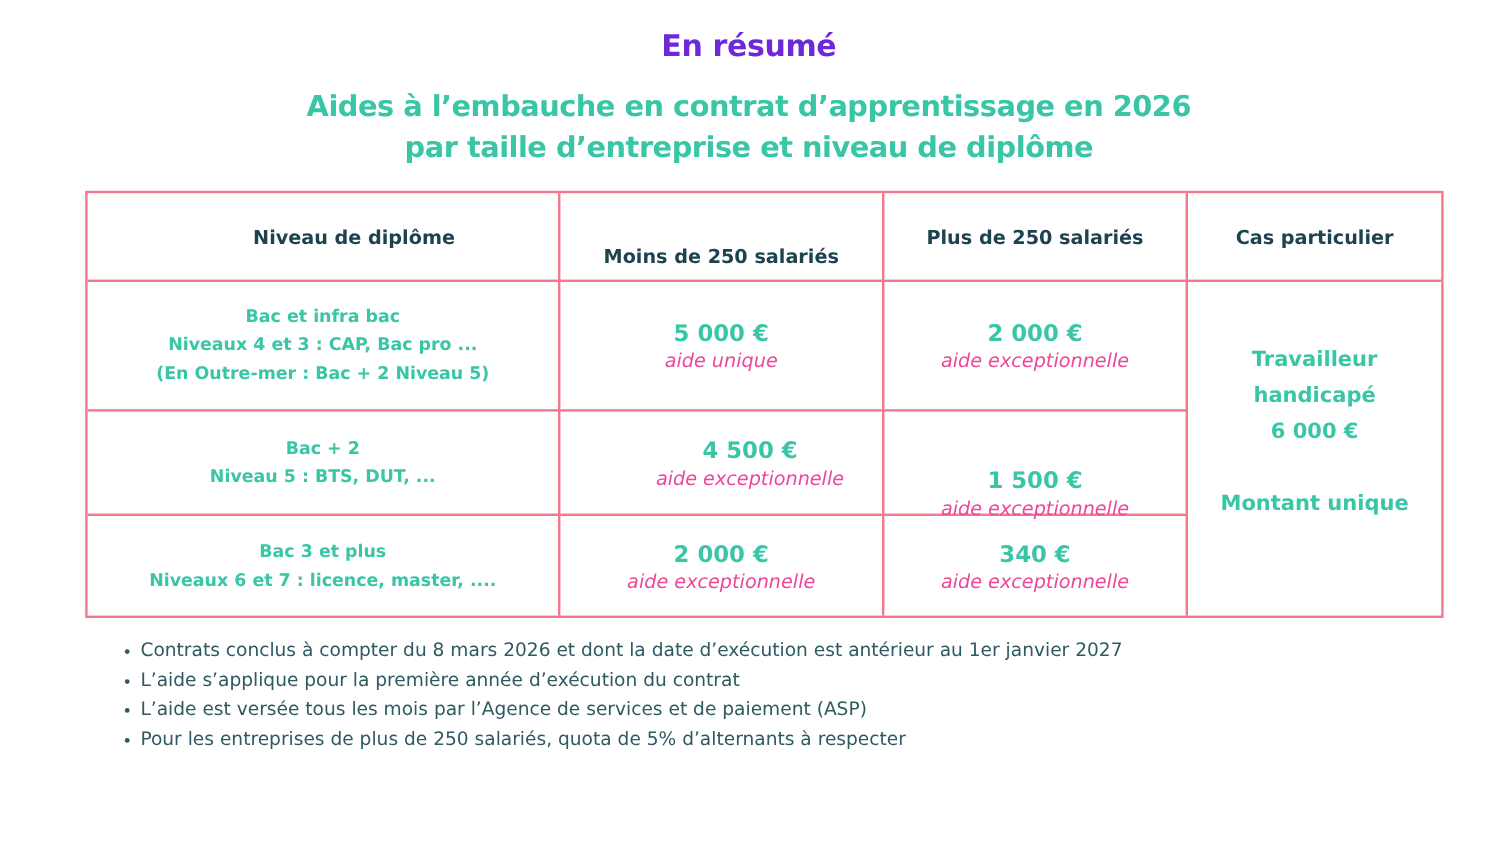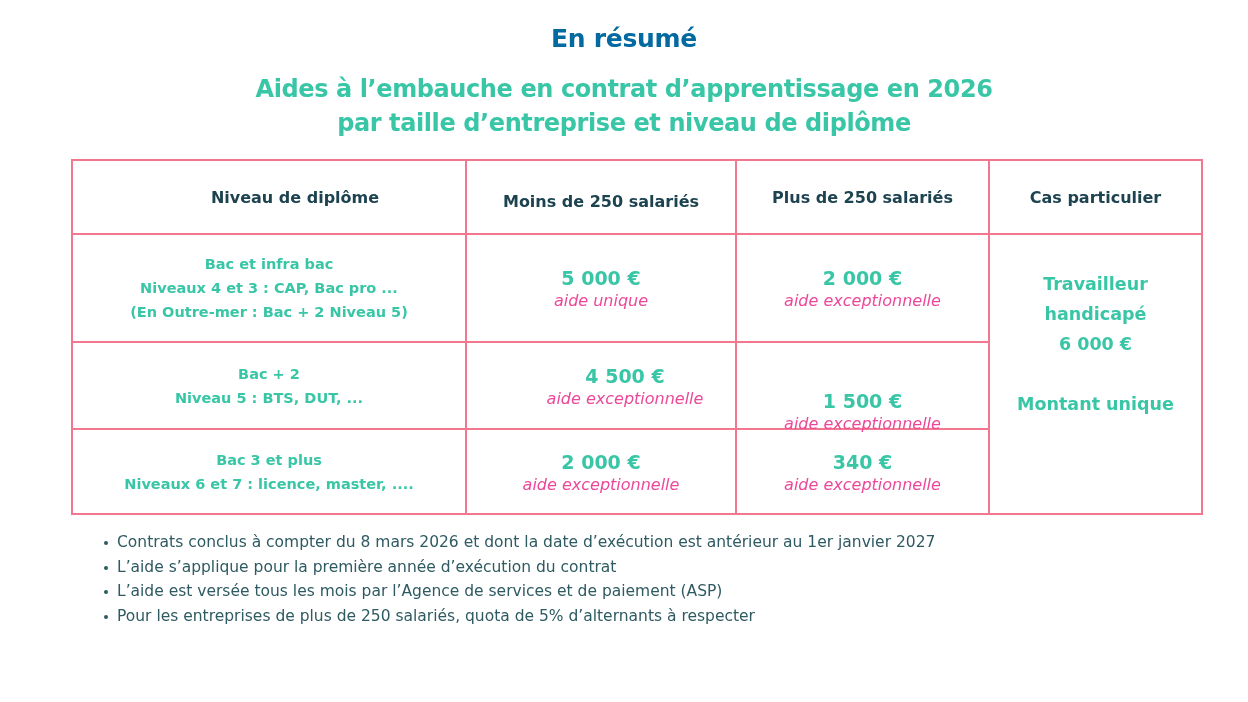--- a/index.html
+++ b/index.html
@@ -7,21 +7,21 @@
       width: 1248px; height: 702px;
       background: #ffffff;
       font-family: "DejaVu Sans", "Liberation Sans", sans-serif;
       overflow: hidden;
       position: relative;
     }
     .kicker {
       position: absolute; left: 0; width: 1248px; top: 24px;
       text-align: center;
       font-size: 25px; font-weight: bold;
-      color: #0369a1;
+      color: #6d28d9;
       letter-spacing: -0.3px;
     }
     .title {
       position: absolute; left: 0; width: 1248px; top: 72px;
       text-align: center;
       font-size: 24px; font-weight: bold;
       color: #38c6a6;
       line-height: 34px;
       letter-spacing: -0.4px;
     }
@@ -85,21 +85,21 @@
 <div class="tbl">
 
   <div class="vline" style="left:392px;height:352px;"></div>
   <div class="vline" style="left:662px;height:352px;"></div>
   <div class="vline" style="left:915px;height:352px;"></div>
   <div class="hline" style="left:0;top:72px;width:1128px;"></div>
   <div class="hline" style="left:0;top:180px;width:917px;"></div>
   <div class="hline" style="left:0;top:267px;width:917px;"></div>
 
   <div class="cell th" style="left:0;top:0;width:444px;height:72px;">Niveau de diplôme</div>
-  <div class="cell th" style="left:394px;top:4px;width:268px;height:72px;">Moins de 250 salariés</div>
+  <div class="cell th" style="left:394px;top:16px;width:268px;height:72px;">Moins de 250 salariés</div>
   <div class="cell th" style="left:664px;top:0;width:251px;height:72px;">Plus de 250 salariés</div>
   <div class="cell th" style="left:917px;top:0;width:211px;height:72px;">Cas particulier</div>
 
   <div class="cell dip" style="left:0;top:74px;width:392px;height:106px;">
     <span>Bac et infra bac</span>
     <span>Niveaux 4 et 3 : CAP, Bac pro ...</span>
     <span>(En Outre-mer : Bac + 2 Niveau 5)</span>
   </div>
   <div class="cell" style="left:394px;top:74px;width:268px;height:106px;">
     <span class="amt">5 000 €</span>
@@ -129,21 +129,21 @@
   </div>
   <div class="cell" style="left:394px;top:269px;width:268px;height:83px;">
     <span class="amt">2 000 €</span>
     <span class="note">aide exceptionnelle</span>
   </div>
   <div class="cell" style="left:664px;top:269px;width:251px;height:83px;">
     <span class="amt">340 €</span>
     <span class="note">aide exceptionnelle</span>
   </div>
 
-  <div class="cell special" style="left:917px;top:58px;width:211px;height:250px;">
+  <div class="cell special" style="left:917px;top:74px;width:211px;height:250px;">
     <span>Travailleur</span>
     <span>handicapé</span>
     <span>6 000 €</span>
     <span class="gap"></span>
     <span>Montant unique</span>
   </div>
 </div>
 
 <ul class="bullets">
   <li><span class="dot"></span><span>Contrats conclus à compter du 8 mars 2026 et dont la date d’exécution est antérieur au 1er janvier 2027</span></li>

